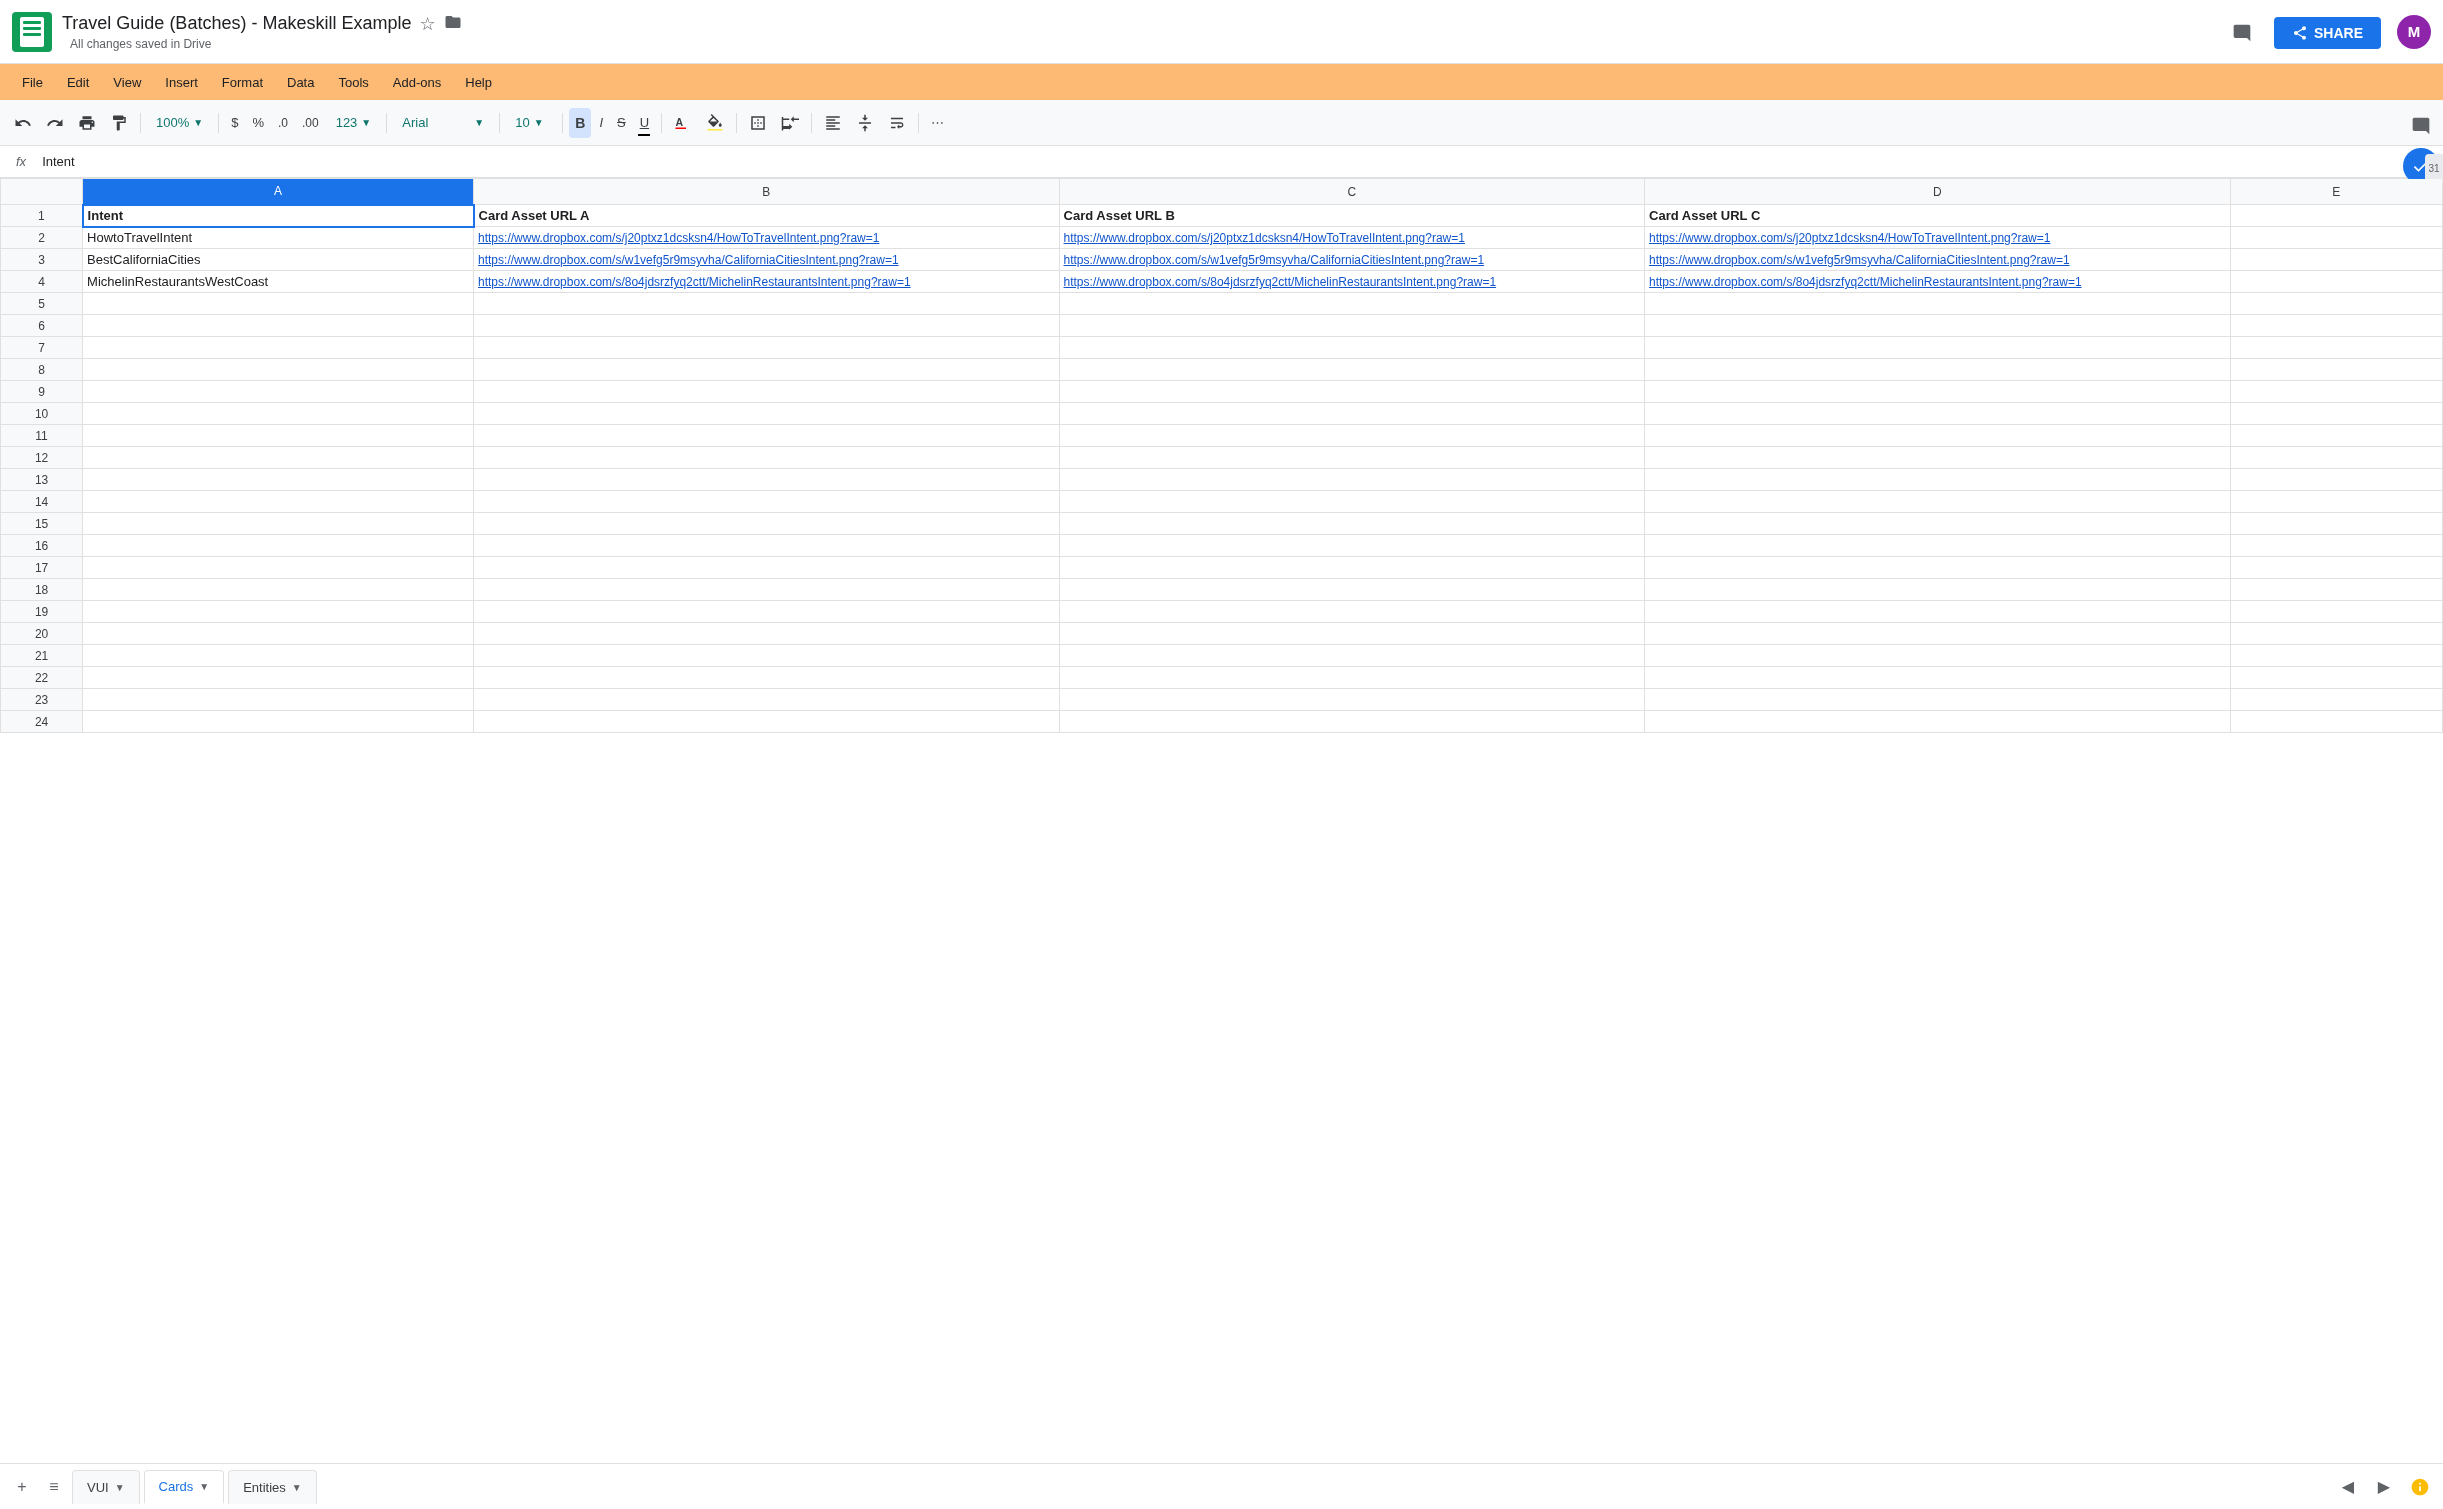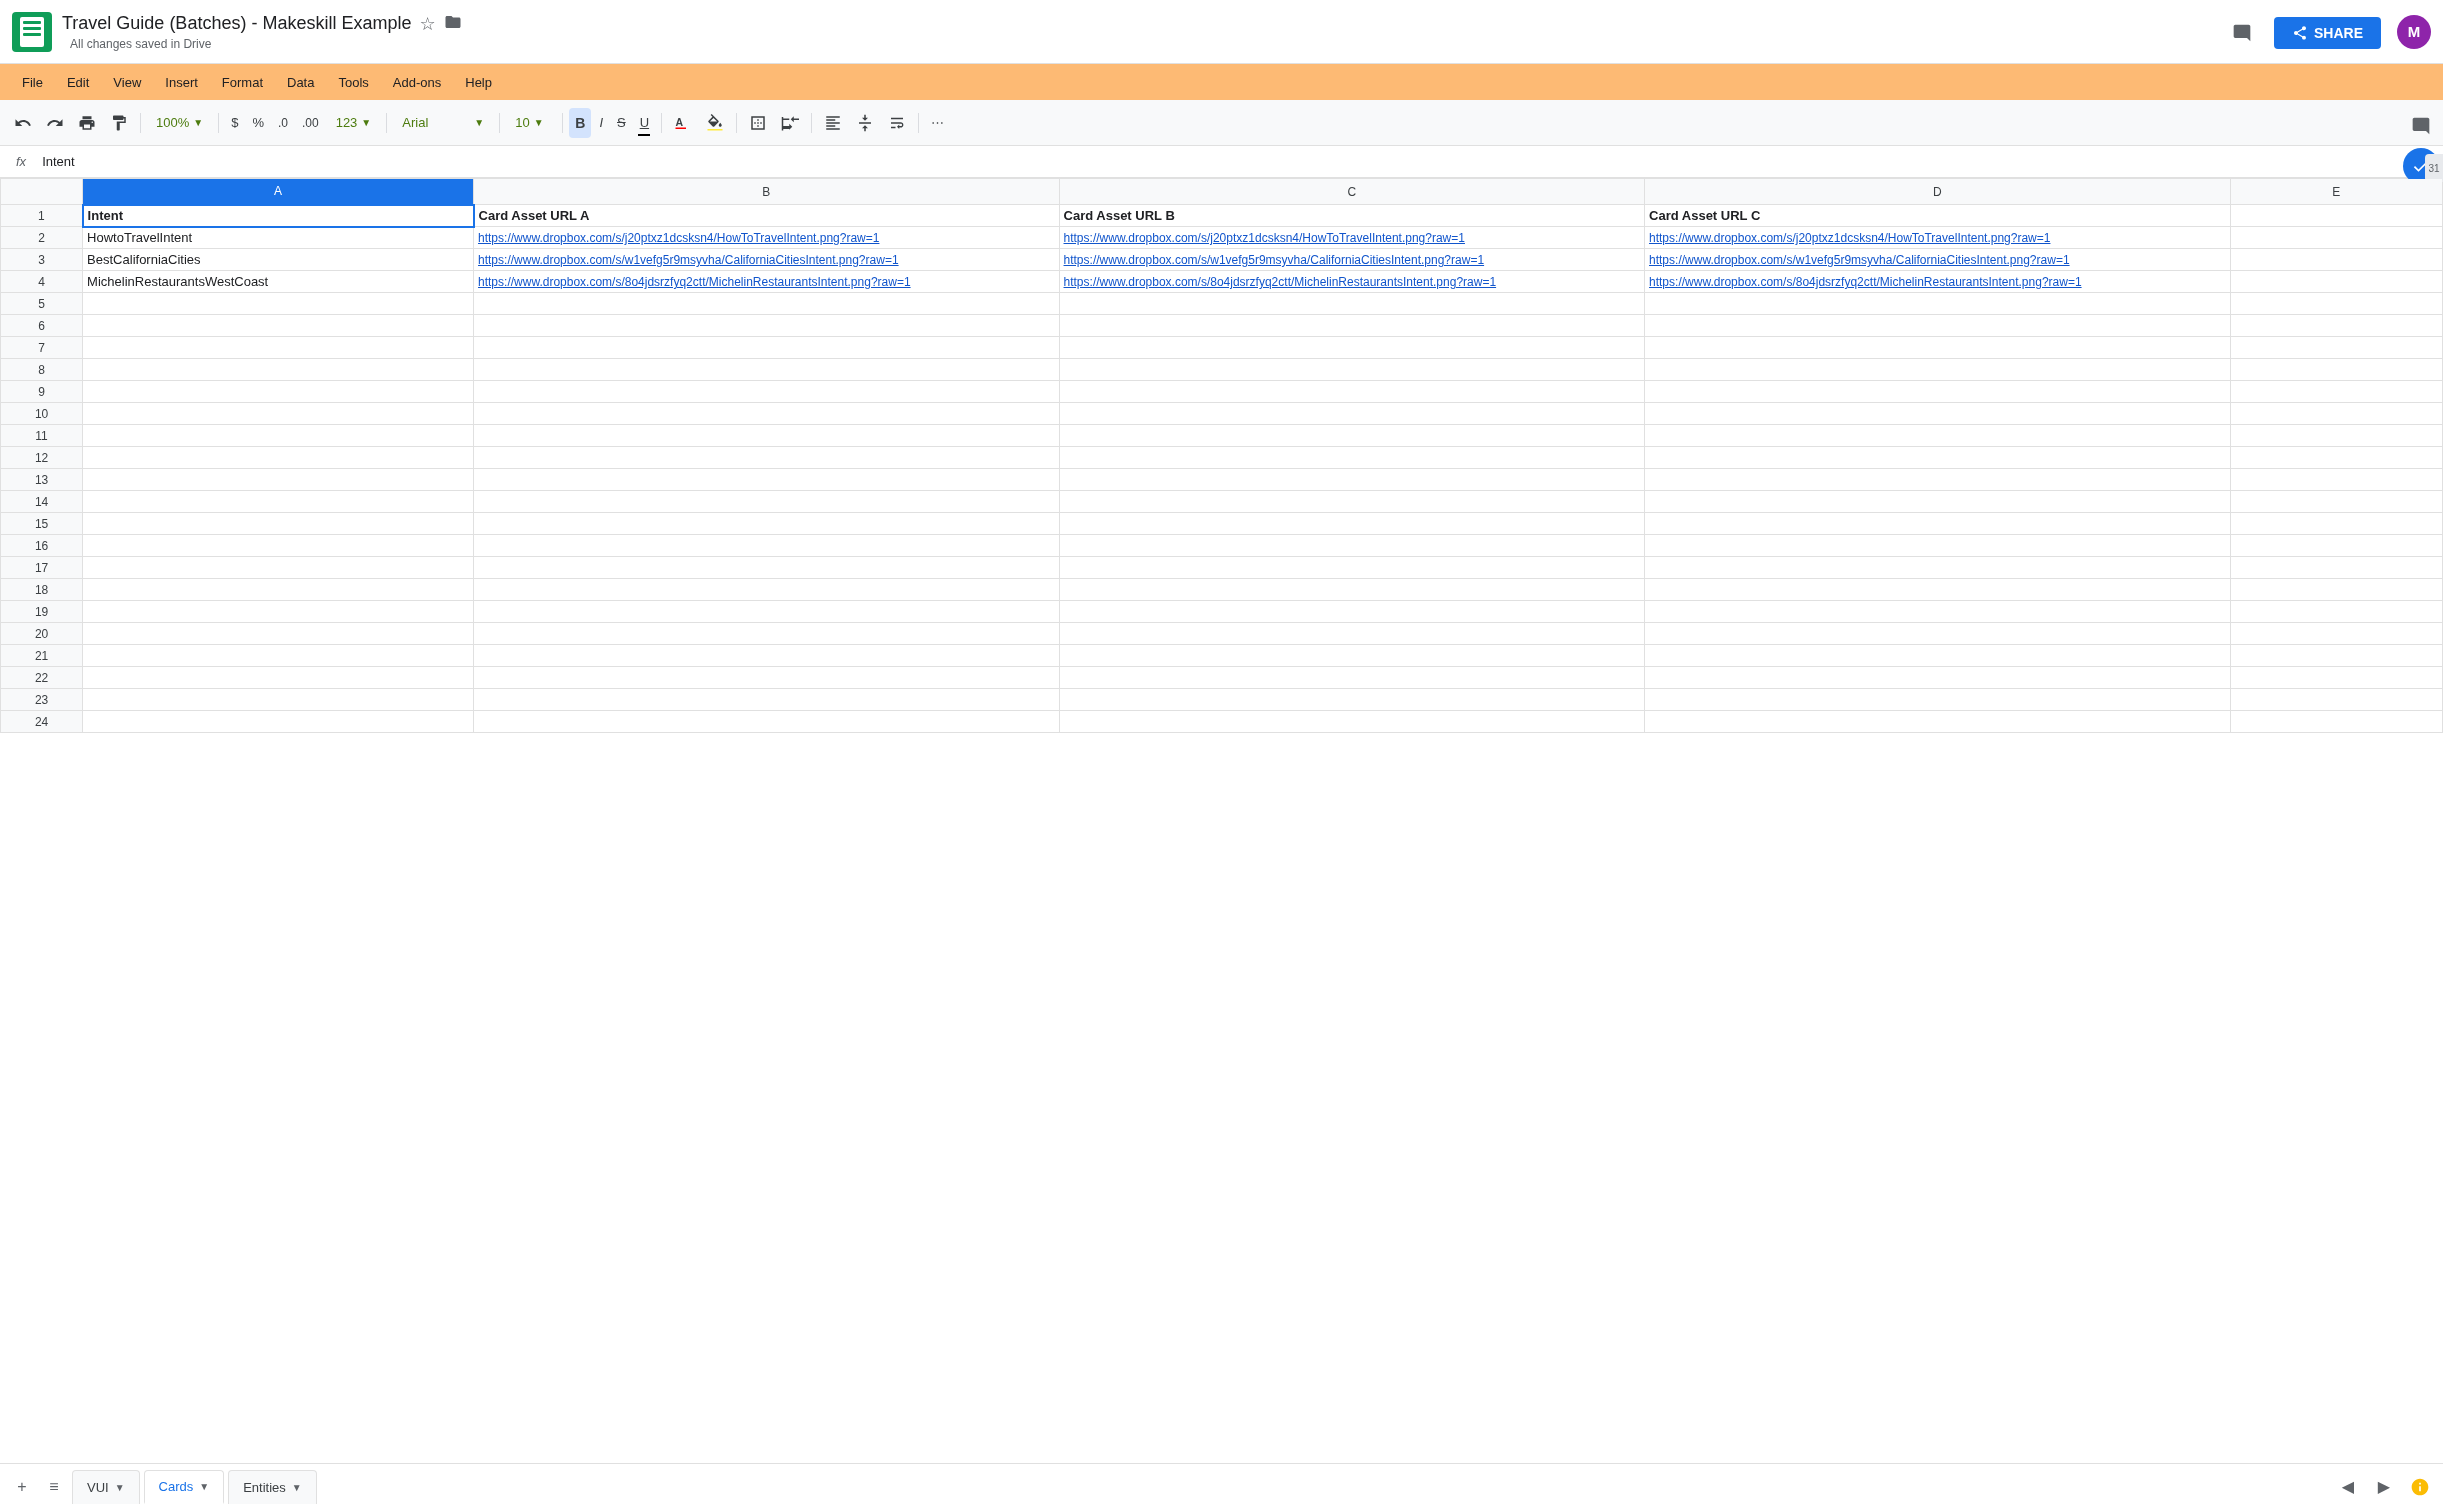--- a/index.html
+++ b/index.html
@@ -58,21 +58,21 @@
       overflow: hidden;
     }
     .tb-btn {
       height: 30px; padding: 0 6px; display: flex; align-items: center; justify-content: center;
       border-radius: 4px; cursor: pointer; color: #3c4043; font-size: 13px; white-space: nowrap;
       border: none; background: transparent;
     }
     .tb-separator { width: 1px; height: 20px; background: #dadce0; margin: 0 4px; }
     .tb-select {
       height: 28px; padding: 0 8px; border: 1px solid transparent; border-radius: 4px;
-      cursor: pointer; font-size: 13px; color: #4d7c0f; background: transparent; display: flex; align-items: center; gap: 4px;
+      cursor: pointer; font-size: 13px; color: #0f766e; background: transparent; display: flex; align-items: center; gap: 4px;
     }
     .tb-font { min-width: 100px; justify-content: space-between; }
     .tb-size { min-width: 50px; }
     .tb-bold { font-weight: 700; font-size: 14px; }
     .tb-active { background: #d3e3fd !important; }
 
     
     .formula-bar {
       display: flex; align-items: center; height: 32px; background: #fff;
       border-bottom: 1px solid #e0e0e0; padding: 0 8px; gap: 8px;

